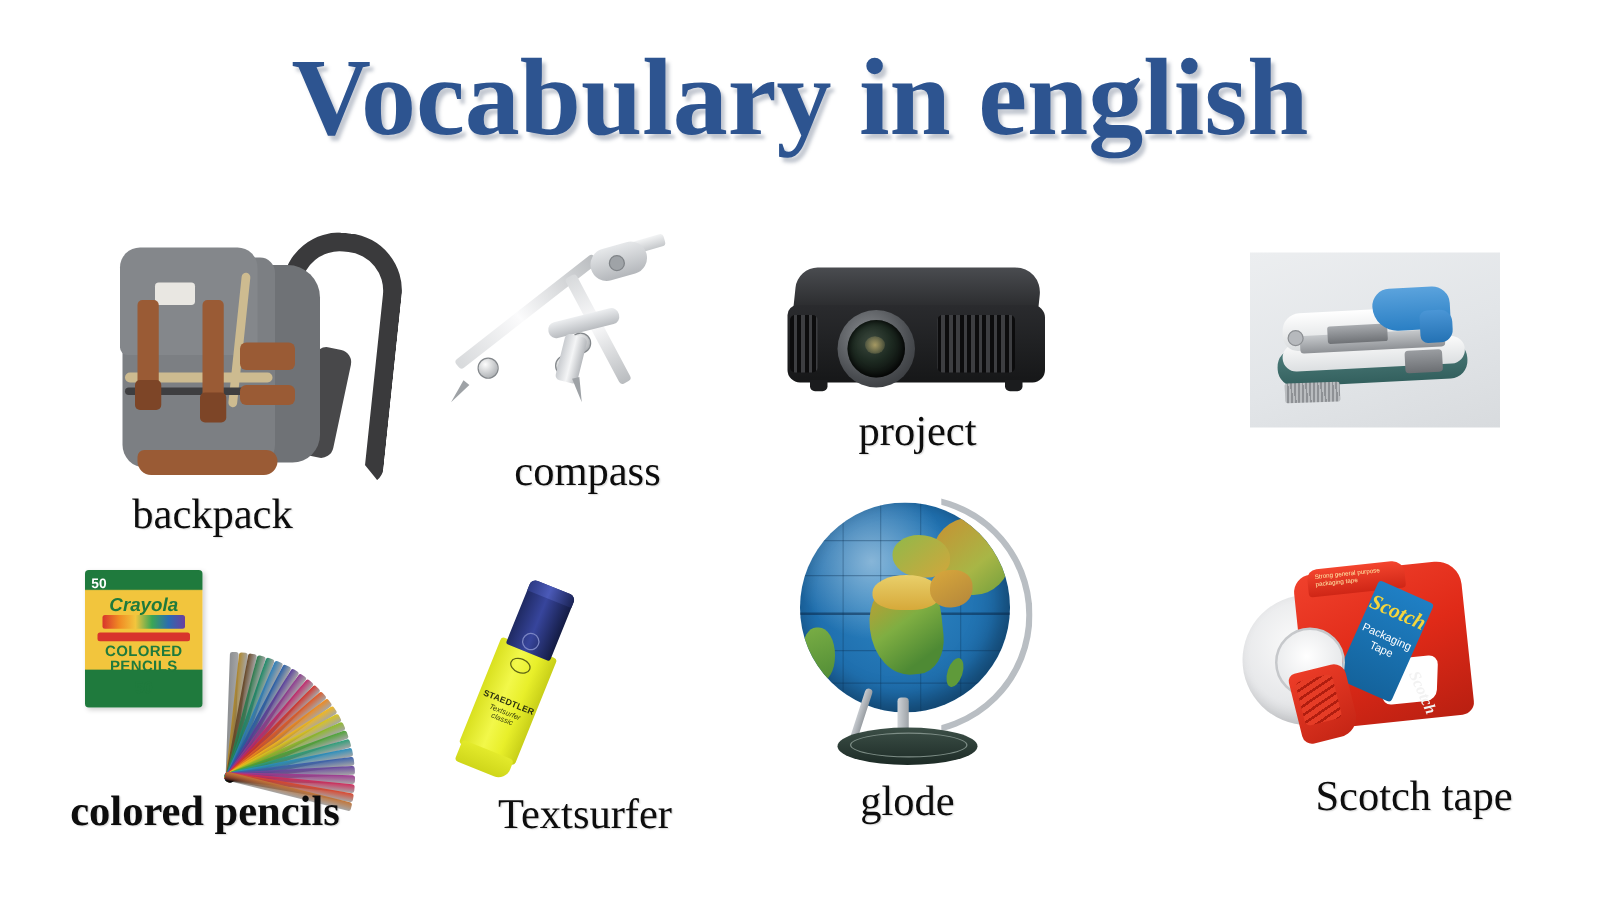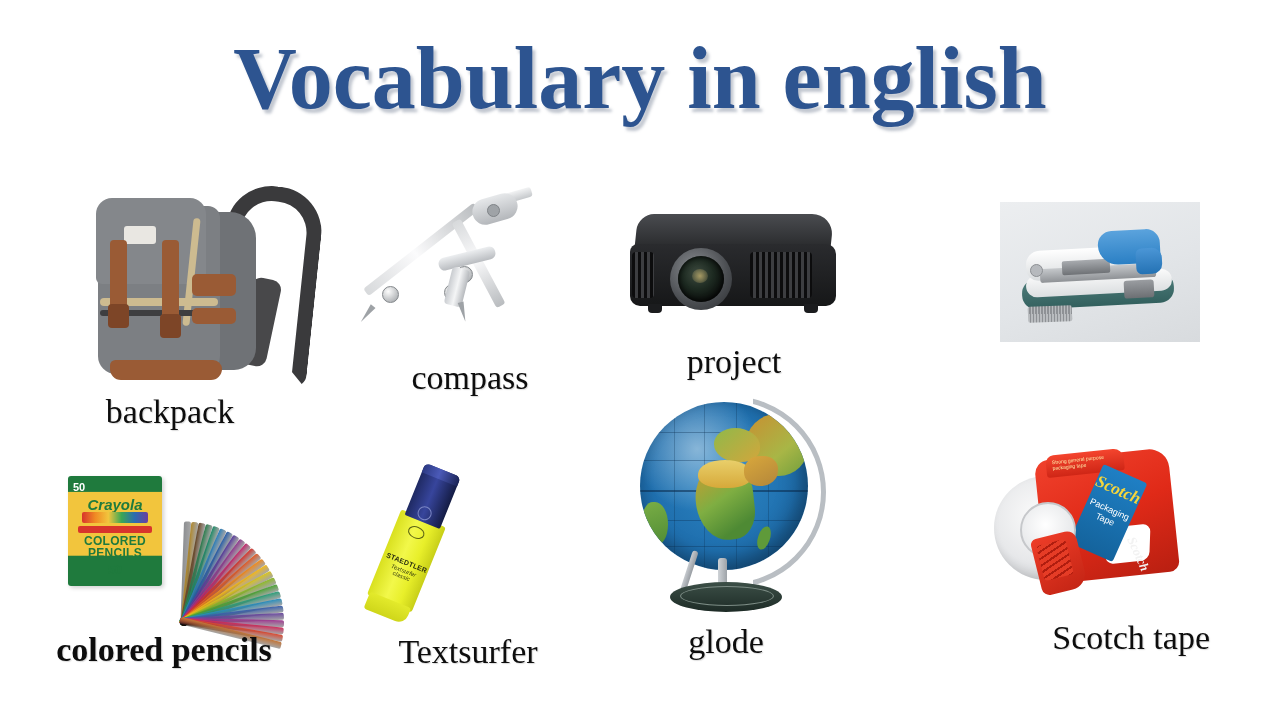--- a/index.html
+++ b/index.html
@@ -262,21 +262,20 @@
   }
 
   
   #pencils-art { width: 230px; height: 185px; }
   .cpen-box {
     position: absolute; left: 6px; top: 4px; width: 94px; height: 110px;
     background: linear-gradient(180deg,#1f7a3d 0%,#1f7a3d 14%,#f2c53d 15%,#f2c53d 72%,#1f7a3d 73%,#1f7a3d 100%);
     border-radius: 3px;
     box-shadow: 2px 2px 4px rgba(0,0,0,.18);
     overflow: hidden;
-    margin-top: 20px;
   }
   .cpen-box-50 {
     position: absolute; left: 5px; top: 5px; color: #fff;
     font-family: "Liberation Sans", sans-serif; font-weight: bold; font-size: 11px;
   }
   .cpen-brand {
     position: absolute; left: 0; top: 20px; width: 94px; text-align: center;
     color: #1f7a3d; font-family: "Liberation Sans", sans-serif;
     font-weight: bold; font-style: italic; font-size: 15px;
   }
@@ -567,21 +566,21 @@
       <div class="pj-vent pj-vent-l"></div>
       <div class="pj-vent pj-vent-r"></div>
       <div class="pj-lens-ring">
         <div class="pj-lens">
           <div class="pj-lens-glow"></div>
         </div>
       </div>
       <div class="pj-foot" style="left:26px;"></div>
       <div class="pj-foot" style="left:182px;"></div>
     </div>
-    <div class="label" style="left:22px; top:128px; width:180px;">project</div>
+    <div class="label" style="left:22px; top:112px; width:180px;">project</div>
   </div>
 
   <div class="item" style="left:1000px; top:202px; width:210px; height:195px;">
     <div class="art" id="stapler-art">
       <div class="st-bg"></div>
       <div class="st-base"></div>
       <div class="st-basetop"></div>
       <div class="st-body"></div>
       <div class="st-metal"></div>
       <div class="st-metal2"></div>

